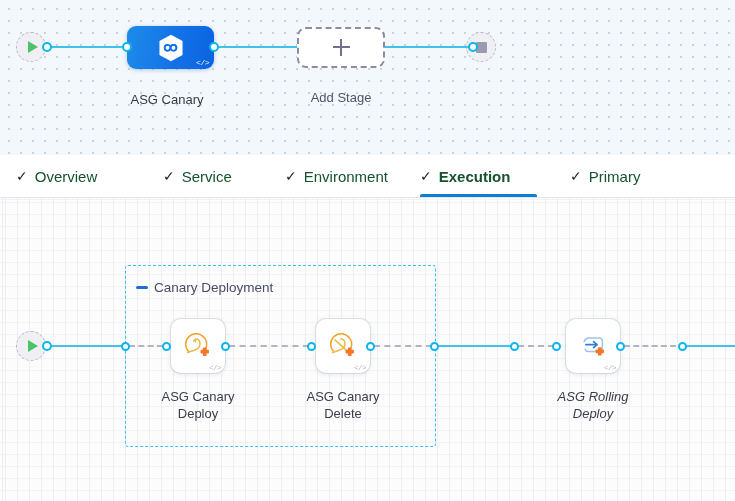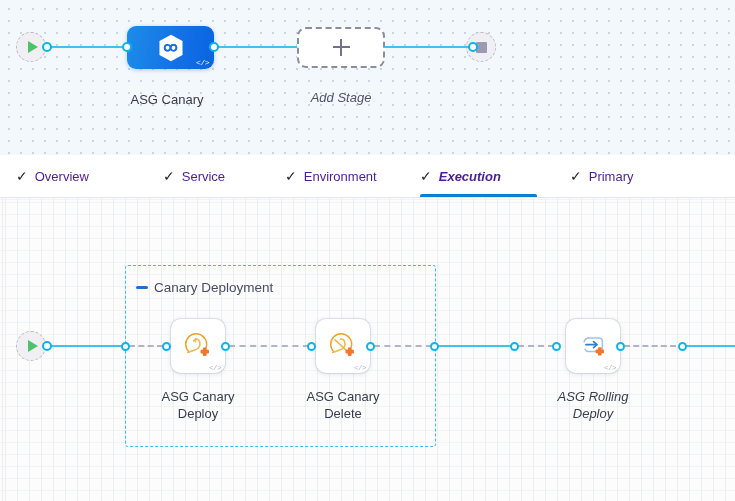--- a/index.html
+++ b/index.html
@@ -132,21 +132,21 @@
 
   .node-caption {
     position: absolute;
     text-align: center;
     font-size: 13px;
     color: #383946;
     line-height: 16px;
     white-space: nowrap;
     z-index: 5;
   }
-  .node-caption.muted { color: #52536b; font-style: italic; }
+  .node-caption.muted { color: #52536b; }
 
   
   #tab-bar {
     position: absolute;
     left: 0; top: 155px;
     width: 735px; height: 43px;
     background: #ffffff;
     border-bottom: 1px solid #e3e6ea;
     box-sizing: border-box;
   }
@@ -157,25 +157,25 @@
     gap: 7px;
     cursor: pointer;
   }
   .tab .tab-check {
     font-size: 14px;
     color: #22222e;
     line-height: 1;
     font-weight: 400;
   }
   .tab .tab-label {
-    font-size: 13px;
-    color: #4c1d95;
+    font-size: 15px;
+    color: #14532d;
     white-space: nowrap;
   }
-  .tab.active .tab-label { font-weight: 700; font-style: italic; }
+  .tab.active .tab-label { font-weight: 700; }
   .tab.active::after {
     content: "";
     position: absolute;
     left: 0; right: 0; bottom: 0;
     height: 3px;
     background: #0b7fd4;
     border-radius: 2px 2px 0 0;
   }
 
   

